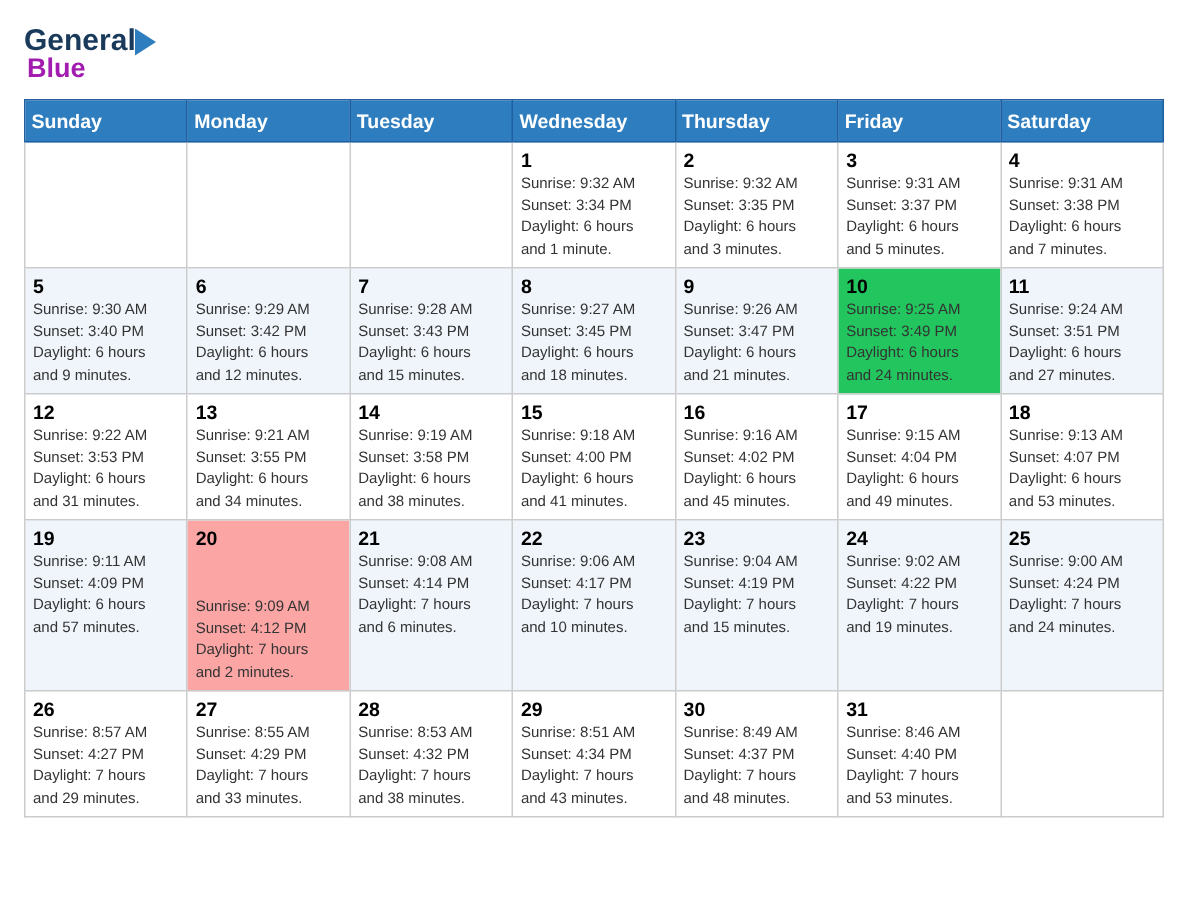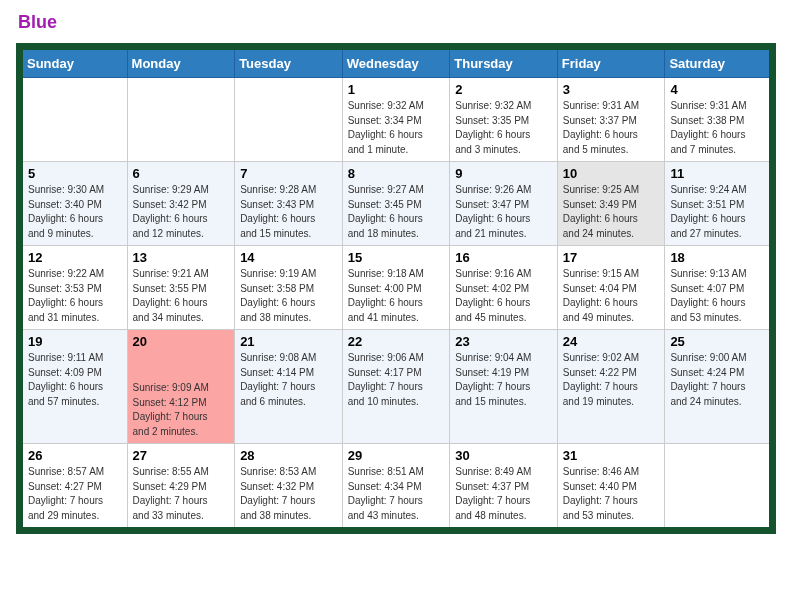--- a/index.html
+++ b/index.html
@@ -24,21 +24,21 @@
       font-weight: bold;
       color: #1a1a1a;
     }
     .location-title {
       font-size: 16px;
       color: #444;
     }
     .calendar {
       width: 100%;
       border-collapse: collapse;
-      border: 7px solid #14532d;
+      border: 1px solid #14532d;
     }
     .calendar th {
       background: #2e7dbf;
       color: #fff;
       font-size: 13px;
       font-weight: bold;
       padding: 6px 4px;
       text-align: left;
       border: 1px solid #2060a0;
     }
@@ -84,20 +84,26 @@
       color: #a21caf;
       margin-top: -4px;
       margin-left: 2px;
     }
   </style>
 </head>
 <body>
 
 <div class="header-section">
   <div class="logo-block">
+    <div class="logo-line1">
+      <span style="font-size:20px;font-weight:bold;color:#1a3a5c;">General</span>
+      <svg width="22" height="18" viewBox="0 0 22 18">
+        <polygon points="0,0 14,9 0,18" fill="#2e7dbf"></polygon>
+      </svg>
+    </div>
     <div class="logo-line2">Blue</div>
   </div>
   <div class="title-section">
     <div class="month-title"></div>
     <div class="location-title"></div>
   </div>
 </div>
 
 <table class="calendar">
   <thead>
@@ -174,21 +180,21 @@
 Daylight: 6 hours
 and 18 minutes.</div>
         </td>
         <td style="background: rgb(240, 245, 251);">
           <span class="day-number">9</span>
           <div class="day-info" style="white-space: pre-line;">Sunrise: 9:26 AM
 Sunset: 3:47 PM
 Daylight: 6 hours
 and 21 minutes.</div>
         </td>
-        <td style="background: #e5e5e5;">
+        <td style="background: #22c55e;">
           <span class="day-number">10</span>
           <div class="day-info" style="white-space: pre-line;">Sunrise: 9:25 AM
 Sunset: 3:49 PM
 Daylight: 6 hours
 and 24 minutes.</div>
         </td>
         <td style="background: rgb(240, 245, 251);">
           <span class="day-number">11</span>
           <div class="day-info" style="white-space: pre-line;">Sunrise: 9:24 AM
 Sunset: 3:51 PM

